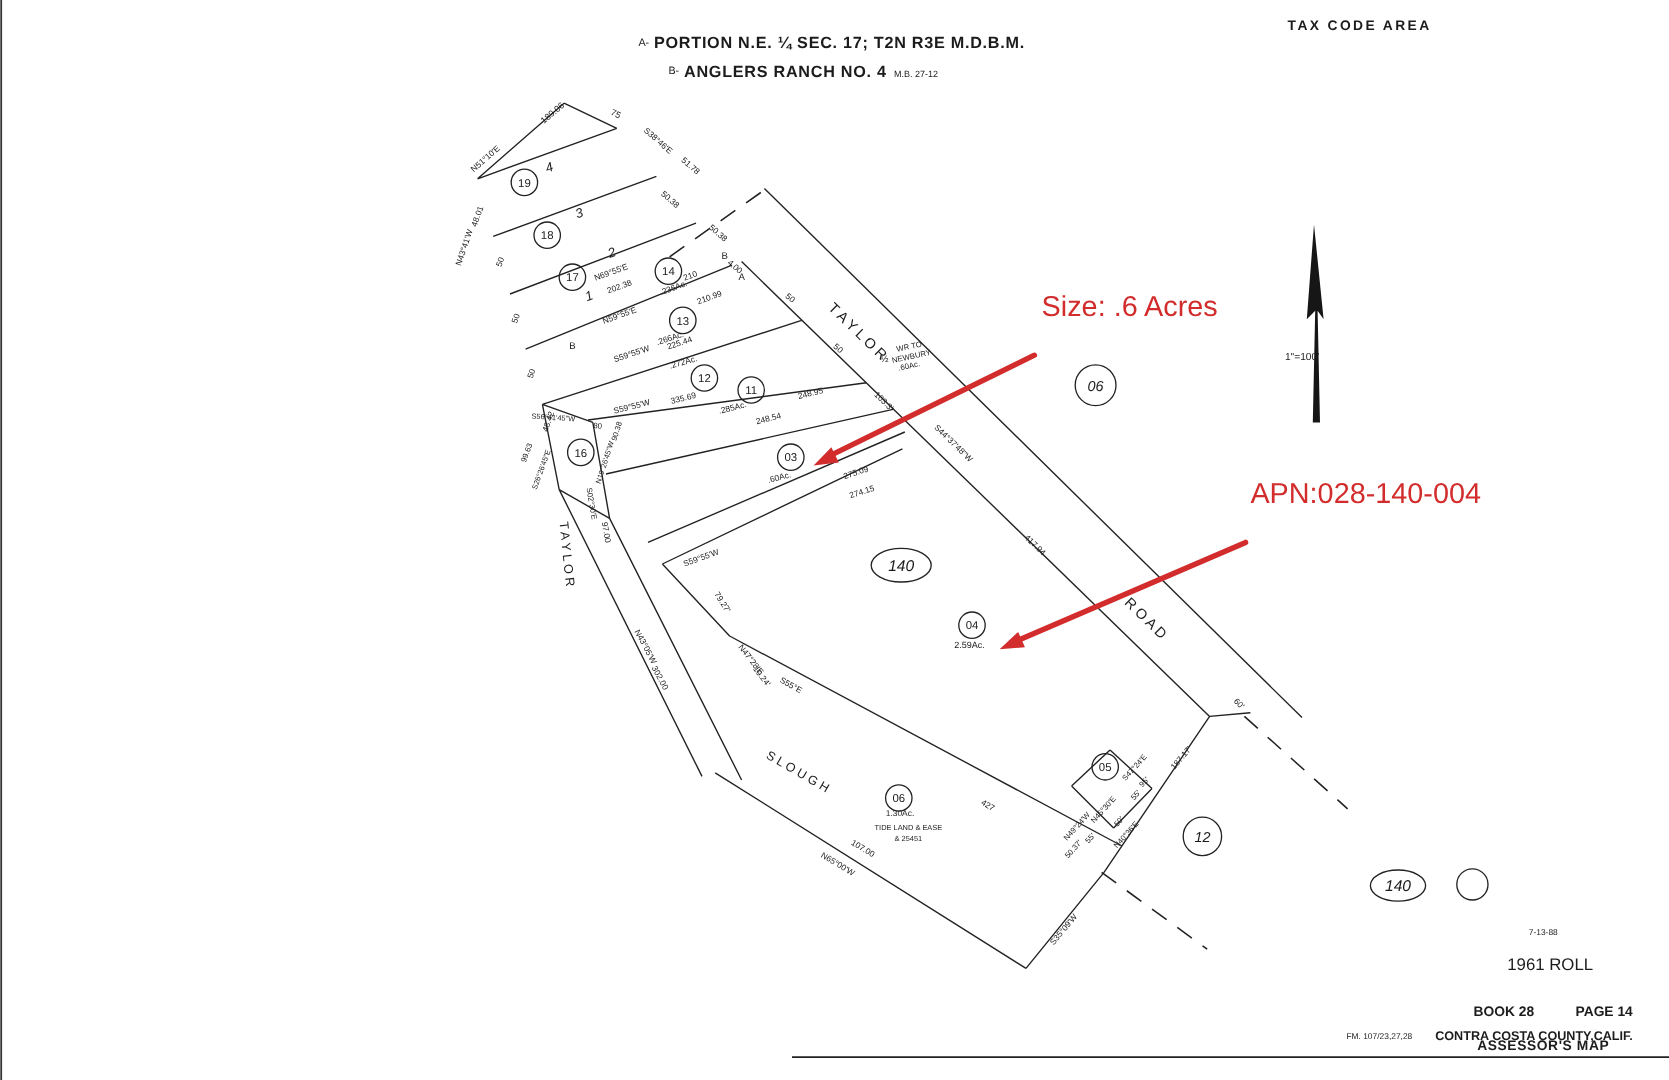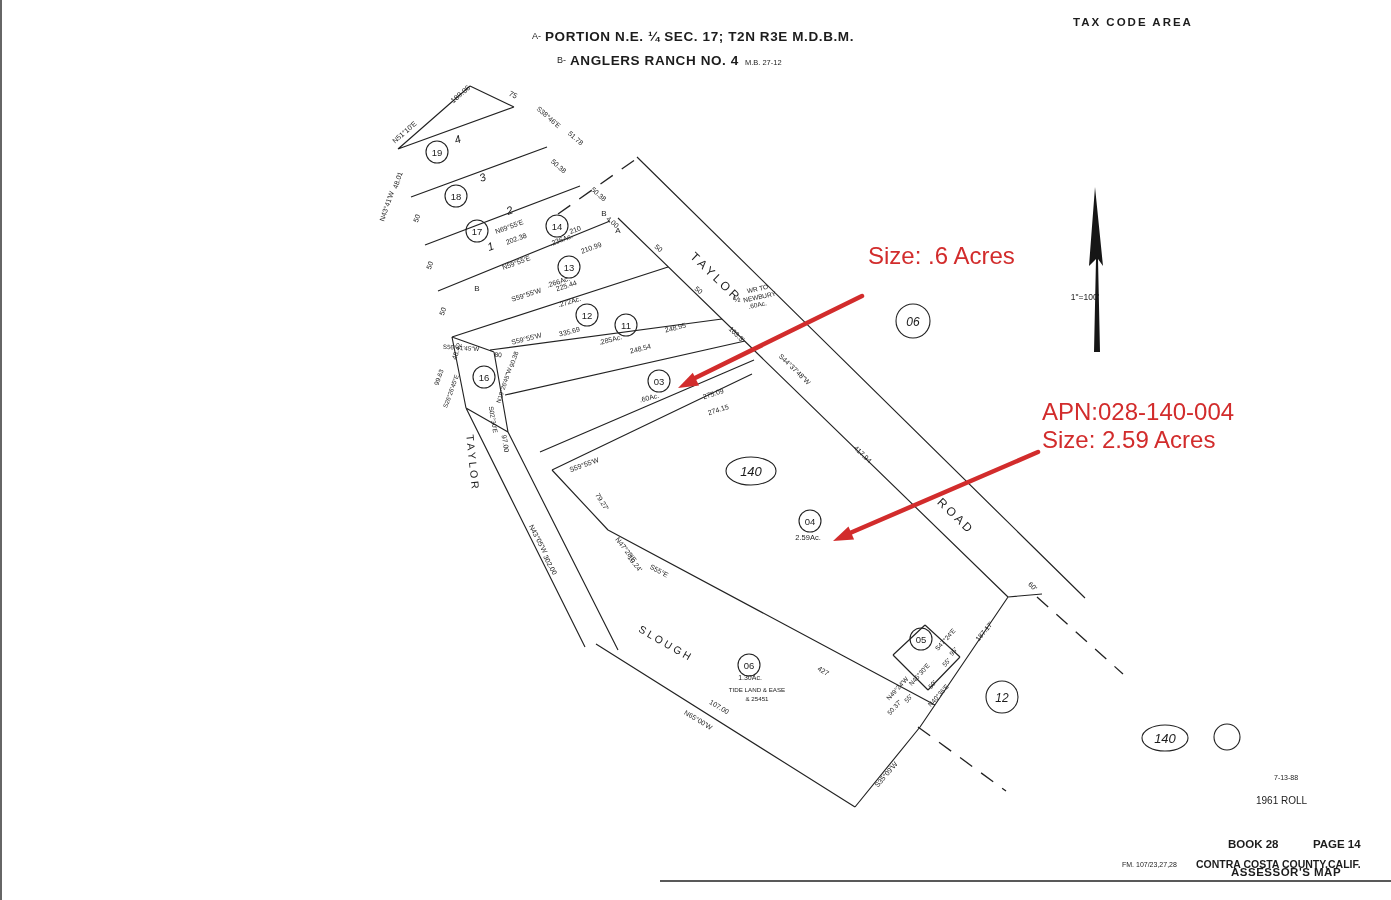--- a/index.html
+++ b/index.html
@@ -223,25 +223,24 @@
 <div class="hdr" style="left:557px;top:51px;text-align:center;">
   <span class="pre">B-</span><span class="main">ANGLERS RANCH NO. 4</span><span class="ref">M.B. 27-12</span>
 </div>
 <div class="tax-code">TAX CODE AREA</div>
 
 <div class="red-note" style="left:868px;top:242px;">
   <div>Size: .6 Acres</div>
 </div>
 <div class="red-note" style="left:1042px;top:398px;">
   <div>APN:028-140-004</div>
-  <div>Size: 2.59 Acres</div>
 </div>
 
 <div class="ftr" style="left:1274px;top:774px;font-size:7px;">7-13-88</div>
-<div class="ftr" style="left:1256px;top:795px;font-size:10px;">1961 ROLL</div>
+<div class="ftr" style="left:1256px;top:795px;font-size:14px;">1961 ROLL</div>
 <div class="ftr" style="left:1231px;top:818px;font-size:11.5px;letter-spacing:.5px;font-weight:bold;margin-top:48px;">ASSESSOR'S MAP</div>
 <div class="ftr" style="left:1228px;top:838px;font-size:11.5px;font-weight:bold;">
   <span>BOOK 28</span>
   <span style="display:inline-block;width:28px;"></span>
   <span>PAGE 14</span>
 </div>
 <div class="ftr" style="left:1122px;top:861px;font-size:7px;">FM. 107/23,27,28</div>
 <div class="ftr" style="left:1196px;top:858px;font-size:10.5px;font-weight:bold;text-align:center;">CONTRA COSTA COUNTY,CALIF.</div>
 
 </body></html>

